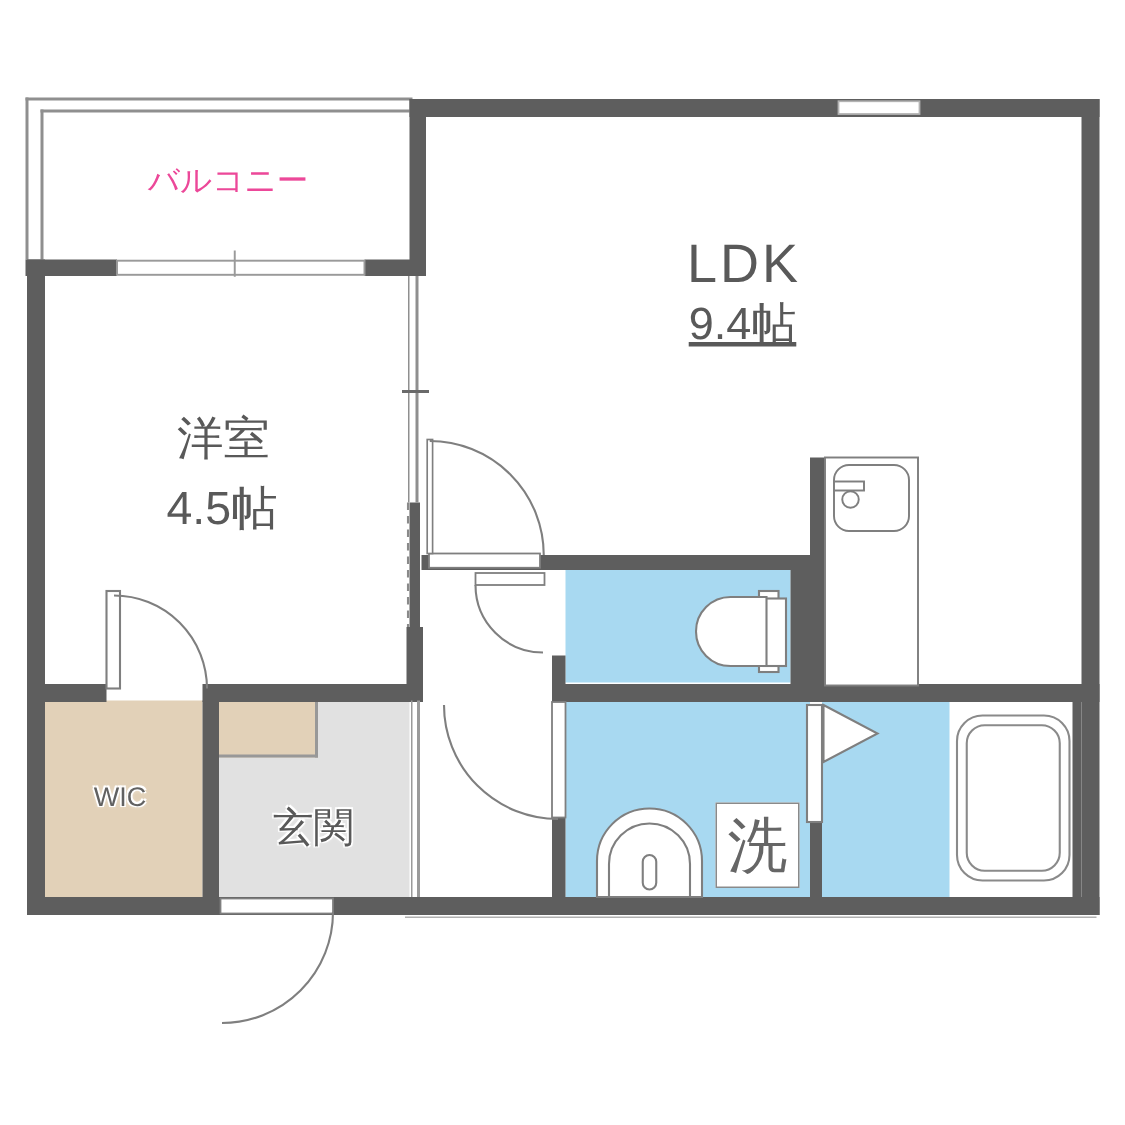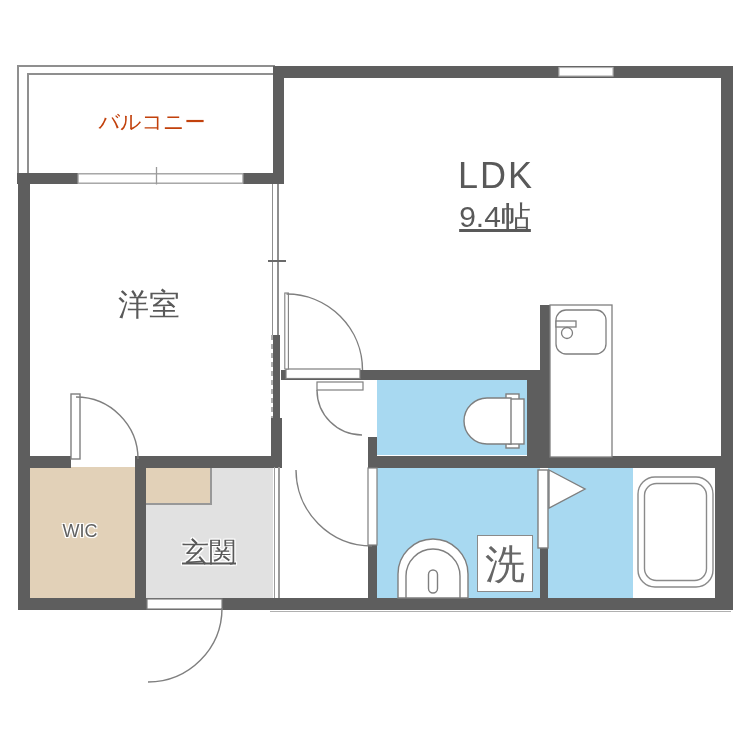--- a/index.html
+++ b/index.html
@@ -123,24 +123,25 @@
     </g>
 
     <g stroke="#8a8a8a" stroke-width="1.4" fill="#ffffff">
       <rect x="638" y="477" width="75" height="110" rx="17"></rect>
       <rect x="644.5" y="483.5" width="62" height="97" rx="12" fill="none"></rect>
     </g>
 
     <line x1="272" y1="335" x2="272" y2="418" stroke="#8a8a8a" stroke-width="1.4" stroke-dasharray="5 4"></line>
   </svg>
 
-  <div class="label" style="left:152px;top:121px;font-size:21px;color:#c2410c;">バルコニー</div>
+  <div class="label" style="left:152px;top:121px;font-size:21px;color:#ec4899;">バルコニー</div>
   <div class="label" style="left:496px;top:176px;font-size:36px;letter-spacing:2px;">LDK</div>
   <div class="label" style="left:495px;top:217px;font-size:30px;text-decoration:underline;">9.4帖</div>
-  <div class="label" style="left:149px;top:304px;font-size:31px;text-align:right;">洋室</div>
+  <div class="label" style="left:149px;top:292px;font-size:31px;text-align:right;">洋室</div>
+  <div class="label" style="left:148px;top:339px;font-size:31px;">4.5帖</div>
   <div class="label halo" style="left:80px;top:531px;font-size:18px;color:#616161;">WIC</div>
-  <div class="label halo" style="left:209px;top:552px;font-size:27px;text-decoration:underline;">玄関</div>
+  <div class="label halo" style="left:209px;top:552px;font-size:27px;">玄関</div>
 
   <div class="sen-box">
     <span style="font-size:40px;color:#666;line-height:1;">洗</span>
   </div>
 
 </div>
 
 </body></html>

